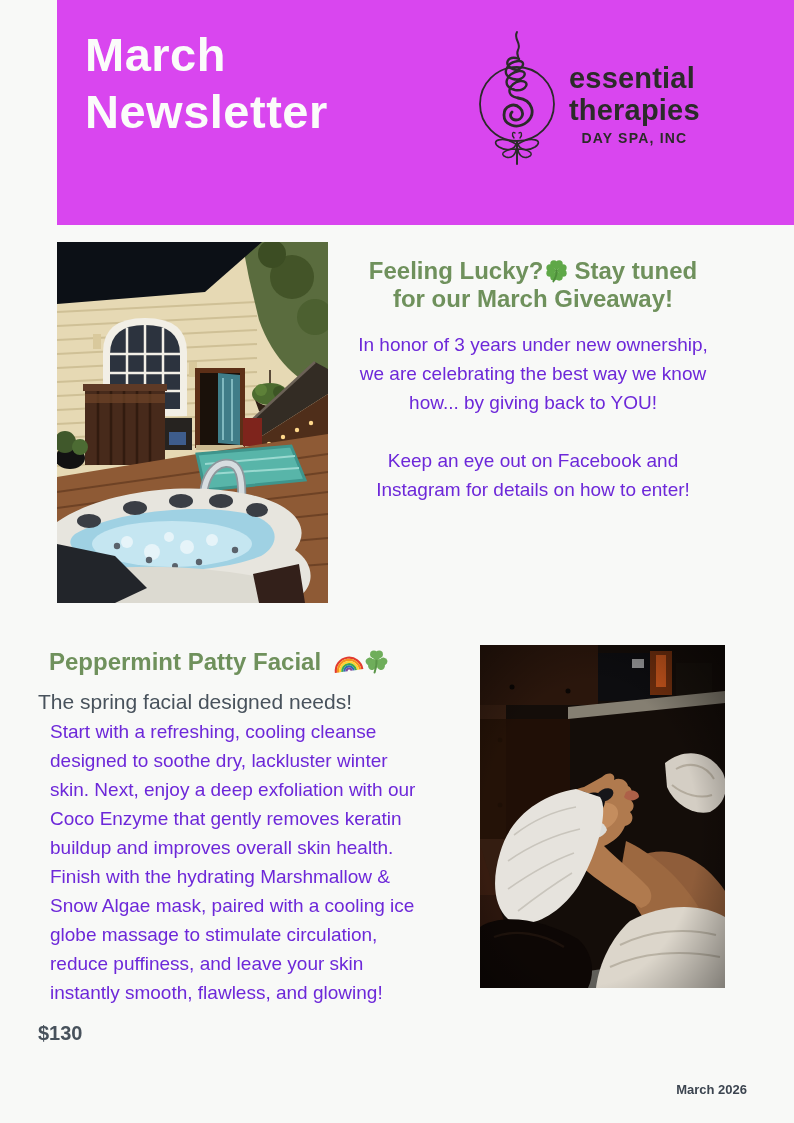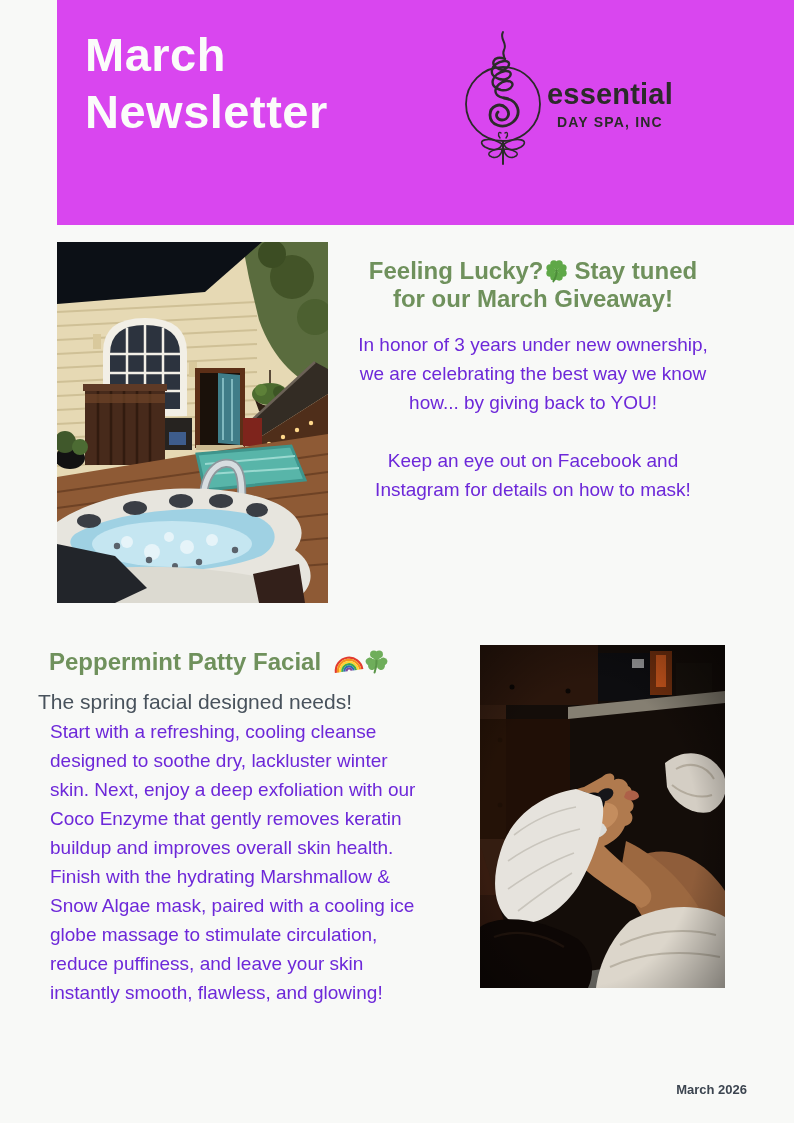--- a/index.html
+++ b/index.html
@@ -4,21 +4,21 @@
 <style>
   html,body{margin:0;padding:0;background:#f8f9f7;}
   body{width:794px;height:1123px;position:relative;overflow:hidden;
        font-family:"Liberation Sans",sans-serif;color:#48525c;}
 
   
   .header{position:absolute;left:57px;top:0;width:772px;height:225px;background:#d946ef;}
   .newsletter-title{position:absolute;left:28px;top:26px;margin:0;
        font-size:47px;line-height:57px;font-weight:bold;color:#fbfcfa;
        letter-spacing:.5px;white-space:pre-line;}
-  .logo{position:absolute;left:402px;top:30px;display:flex;align-items:center;}
+  .logo{position:absolute;left:416px;top:30px;display:flex;align-items:center;gap:8px;}
   .logo-glyph{width:88px;height:148px;}
   .logo-text{display:flex;flex-direction:column;color:#2b2b29;}
   .logo-name{font-size:29px;line-height:32px;font-weight:bold;letter-spacing:.2px;}
   .logo-sub{font-size:14px;letter-spacing:1.2px;margin-top:4px;font-weight:bold;text-align:center;}
 
   
   .green-heading{font-size:24px;line-height:28px;font-weight:bold;color:#6f915c;margin:11px;}
   .body-par{font-size:19px;line-height:29px;margin:12px;white-space:pre-line;color:#6d28d9;}
 
   
@@ -56,20 +56,21 @@
       <path d="M45 68 C60 70 63 84 54 92 C44 100 31 95 31 85 C31 76 41 72 47 78 C52 83 49 90 43 90 C38 90 36 85 39 82" stroke-width="2.8"></path>
       <path d="M44 111 L44 134" stroke-width="2"></path>
       <path d="M43 114 C30 106 16 110 26 117 C34 122 42 119 43 114 Z" stroke-width="1.6"></path>
       <path d="M45 114 C58 106 72 110 62 117 C54 122 46 119 45 114 Z" stroke-width="1.6"></path>
       <path d="M43 119 C33 119 25 124 33 127 C39 129 43 124 43 119 Z" stroke-width="1.4"></path>
       <path d="M45 119 C55 119 63 124 55 127 C49 129 45 124 45 119 Z" stroke-width="1.4"></path>
       <path d="M41 108 C38 104 40 101 42 103 M47 108 C50 104 48 101 46 103" stroke-width="1.4"></path>
     </svg>
     <div class="logo-text">
       <span class="logo-name">essential</span>
+      <span class="logo-name">therapies</span>
       <span class="logo-sub">DAY SPA, INC</span>
     </div>
   </div>
 </div>
 
 <svg class="hot-tub-photo" viewBox="0 0 271 361">
   <rect width="271" height="361" fill="#e6d9b4"></rect>
   <g stroke="#cfc096" stroke-width="2">
     <path d="M0 70 L200 60"></path>
       <path d="M0 84 L200 74"></path>
@@ -203,21 +204,21 @@
         </g>
         <path d="M16 16 C17 22 14 26 12 30" stroke="#4d8c3a" stroke-width="2.4" fill="none" stroke-linecap="round"></path>
       </svg><span class="gap-l">Stay tuned</span>
     </span><br>
     <span class="hline">for our March Giveaway!</span>
   </h2>
   <p class="body-par">In honor of 3 years under new ownership,
 we are celebrating the best way we know
 how... by giving back to YOU!</p>
   <p class="body-par">Keep an eye out on Facebook and
-Instagram for details on how to mask!</p>
+Instagram for details on how to enter!</p>
 </div>
 
 <div class="facial-text">
   <h2 class="green-heading">
     <span class="hline">
       <span>Peppermint Patty Facial</span>
       <svg class="icon-inline gap-l" width="30" height="26" viewBox="0 0 36 30">
         <g fill="none" stroke-width="2.6" transform="rotate(-8 18 26)">
           <path d="M2 27 A16 16 0 0 1 34 27" stroke="#e23b2e"></path>
           <path d="M4.6 27 A13.4 13.4 0 0 1 31.4 27" stroke="#f6921e"></path>
@@ -244,20 +245,21 @@
   <p class="body-par facial-body">Start with a refreshing, cooling cleanse
 designed to soothe dry, lackluster winter
 skin. Next, enjoy a deep exfoliation with our
 Coco Enzyme that gently removes keratin
 buildup and improves overall skin health.
 Finish with the hydrating Marshmallow &amp;
 Snow Algae mask, paired with a cooling ice
 globe massage to stimulate circulation,
 reduce puffiness, and leave your skin
 instantly smooth, flawless, and glowing!</p>
+  <p class="price">$130</p>
 </div>
 
 <svg class="facial-photo" viewBox="0 0 245 343">
   <defs>
     <radialGradient id="vig" cx="45%" cy="55%" r="80%">
       <stop offset="55%" stop-color="#000" stop-opacity="0"></stop>
       <stop offset="100%" stop-color="#000" stop-opacity="0.55"></stop>
     </radialGradient>
   </defs>
   <rect width="245" height="343" fill="#140d09"></rect>

